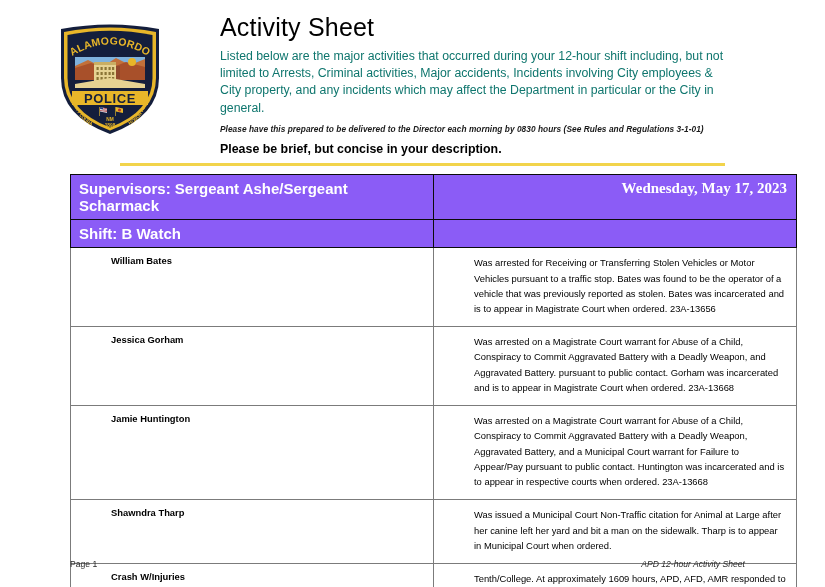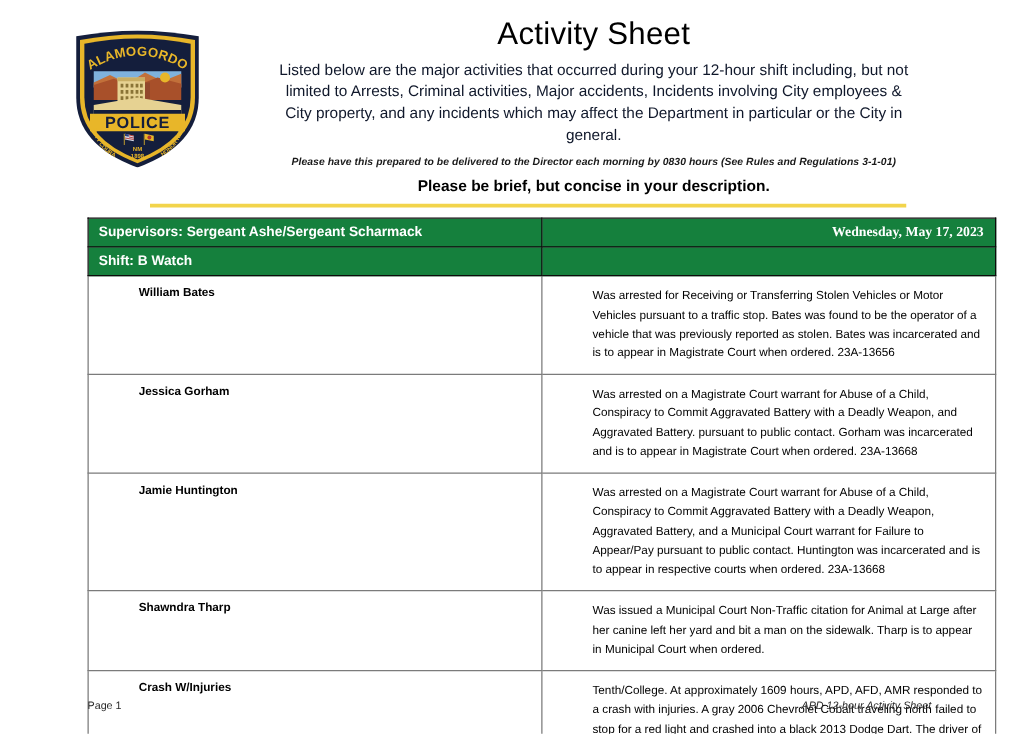--- a/index.html
+++ b/index.html
@@ -34,36 +34,35 @@
     width: 220px;
     flex: 0 0 220px;
     display: flex;
     justify-content: center;
     padding-top: 8px;
   }
 
   .header-text {
     flex: 1 1 auto;
     padding-right: 95px;
-    text-align: center;
   }
 
   .doc-title {
     font-size: 25px;
     font-weight: 400;
     letter-spacing: 0.2px;
     margin: 0 0 6px 0;
     line-height: 1.1;
   }
 
   .intro {
     font-size: 12.3px;
     line-height: 1.42;
     margin: 0 0 7px 0;
-    color: #0f172a;
+    color: #0f766e;
   }
 
   .note {
     font-size: 8.3px;
     font-style: italic;
     font-weight: 600;
     margin: 0 0 8px 0;
     color: #1a1a1a;
     letter-spacing: 0.05px;
   }
@@ -90,24 +89,24 @@
     table-layout: fixed;
   }
 
   .sheet td {
     border: 1px solid #7b7b7b;
     vertical-align: top;
     padding-left: 40px;
   }
 
   .hdr td {
-    background: #15803d;
+    background: #8b5cf6;
     color: #ffffff;
     border-color: #0b0b0b;
-    font-size: 11px;
+    font-size: 15px;
     font-weight: bold;
     padding: 5px 7px 5px 8px;
     height: 11px;
   }
   .hdr td.divcell {
     border-left: 1px solid #4a4a4a;
     font-family: Liberation Serif, serif;
   }
   .hdr .date {
     text-align: right;

